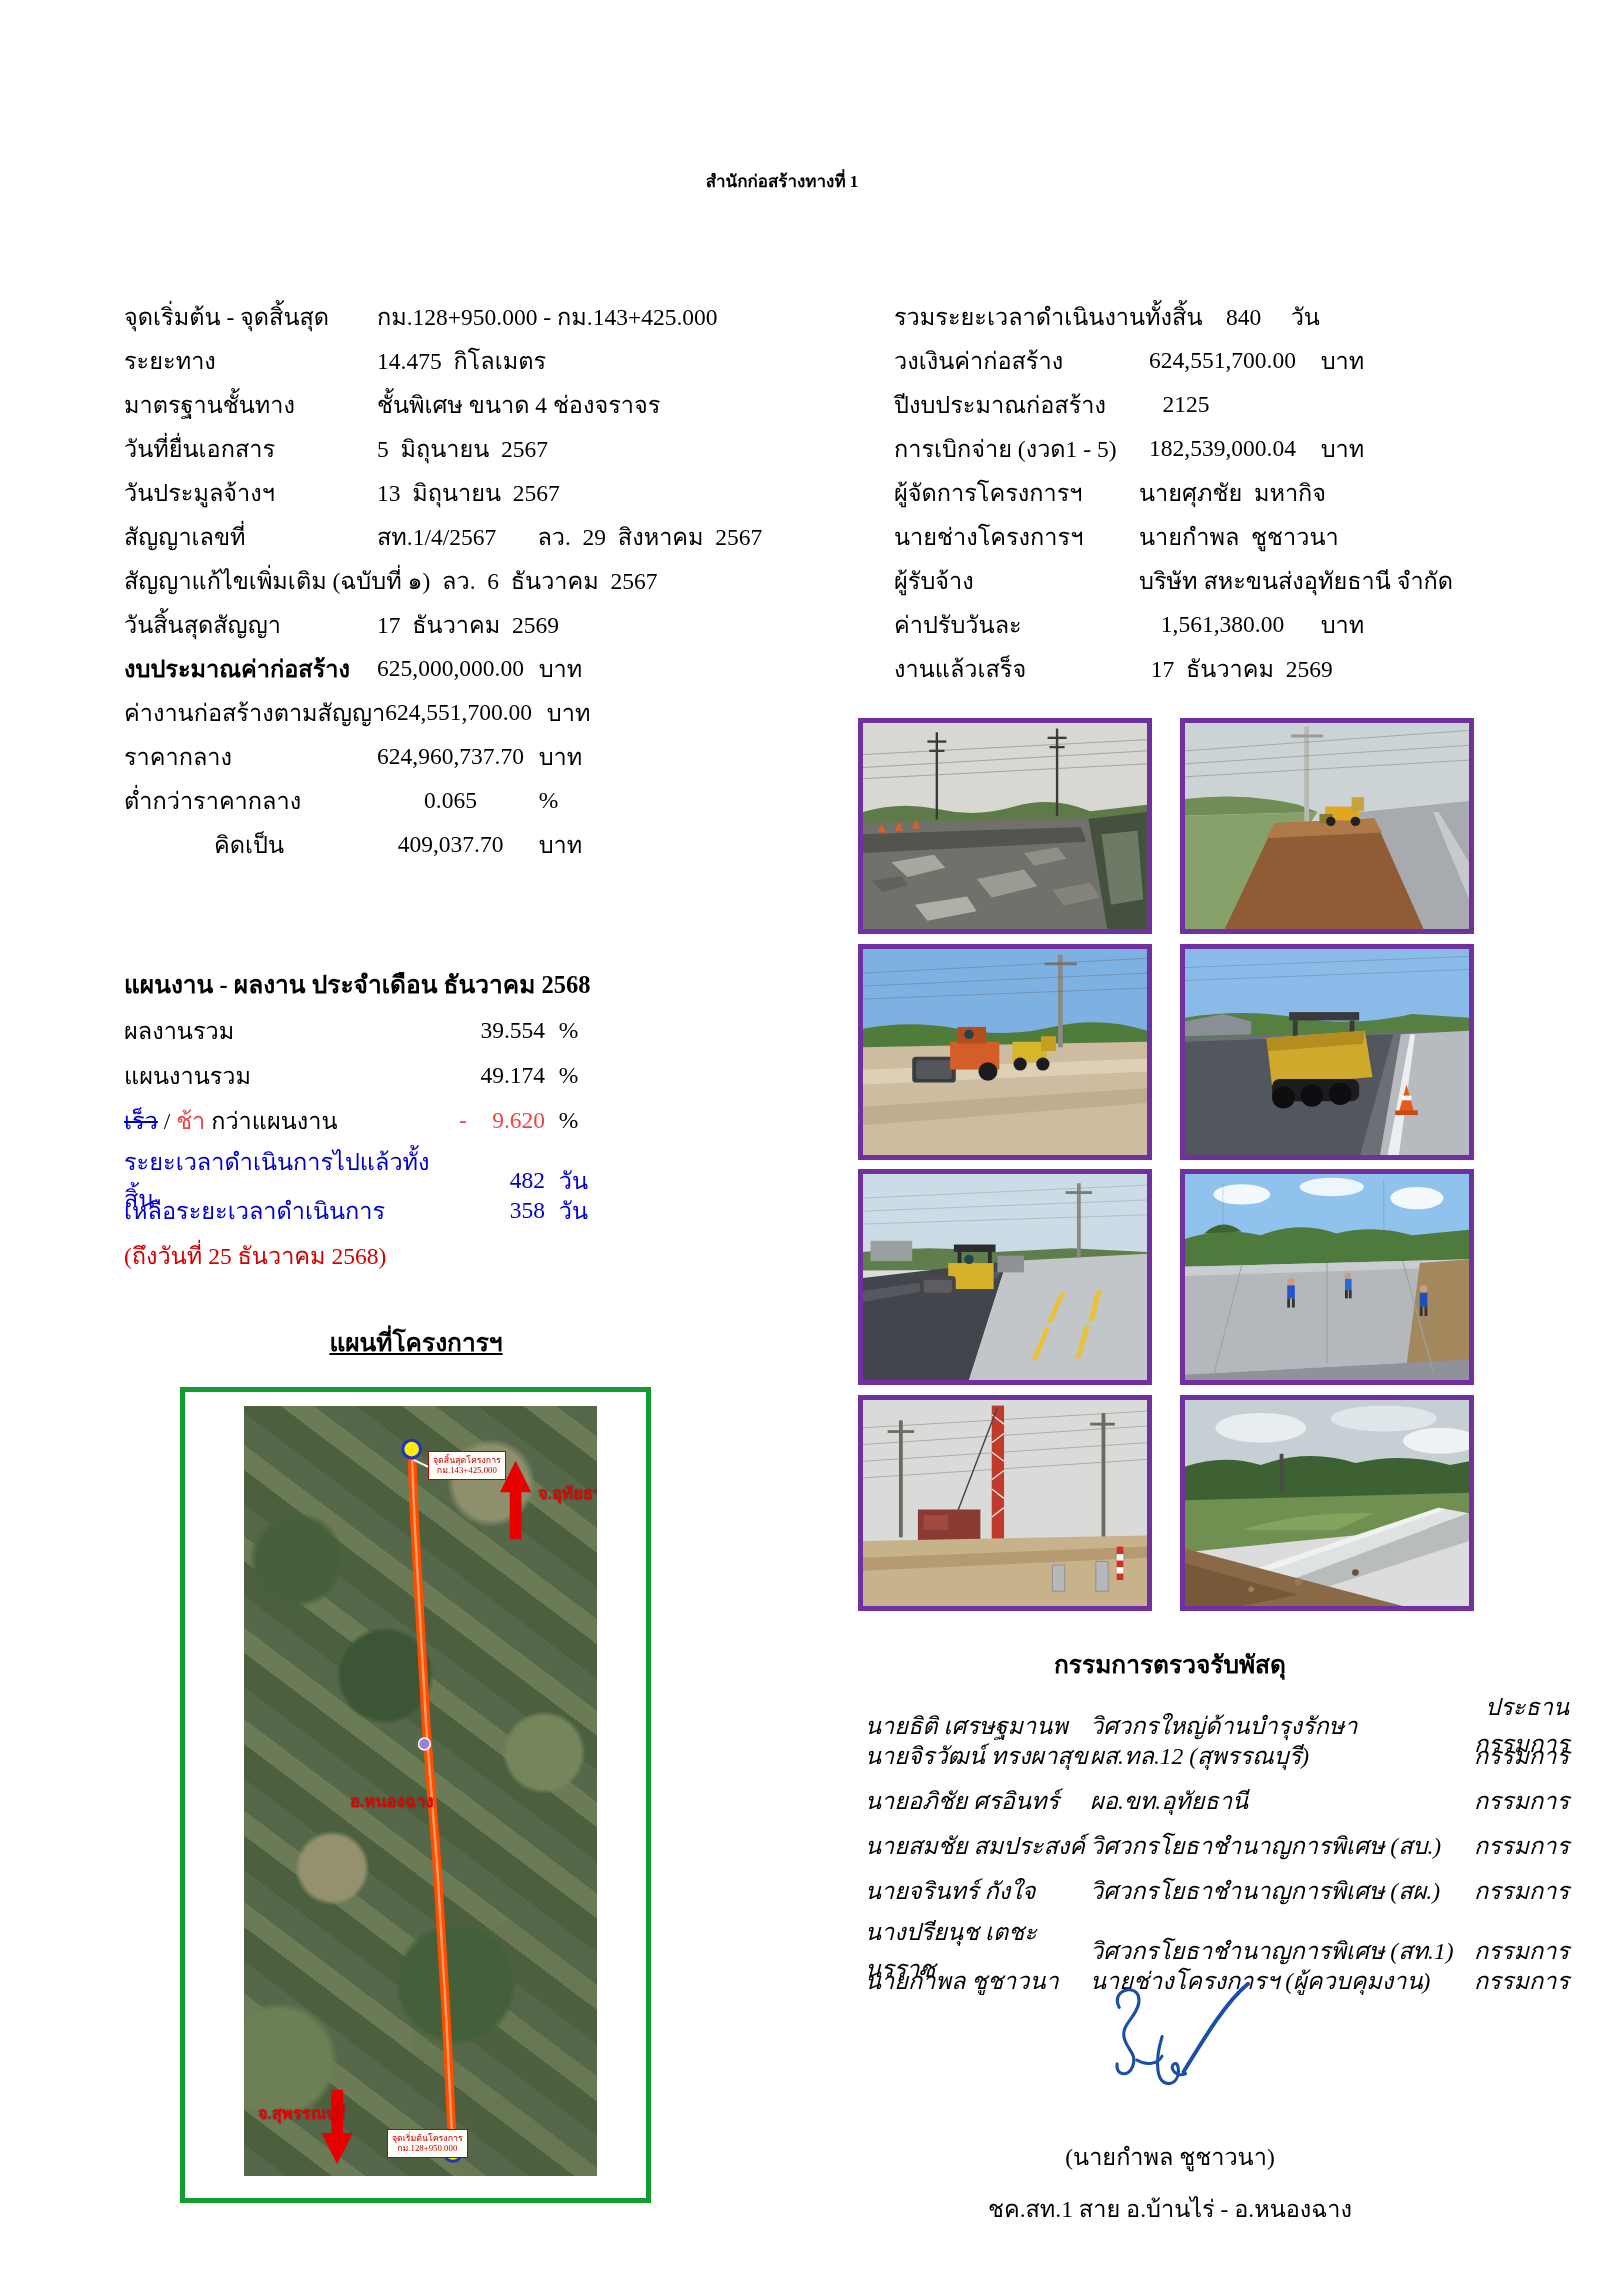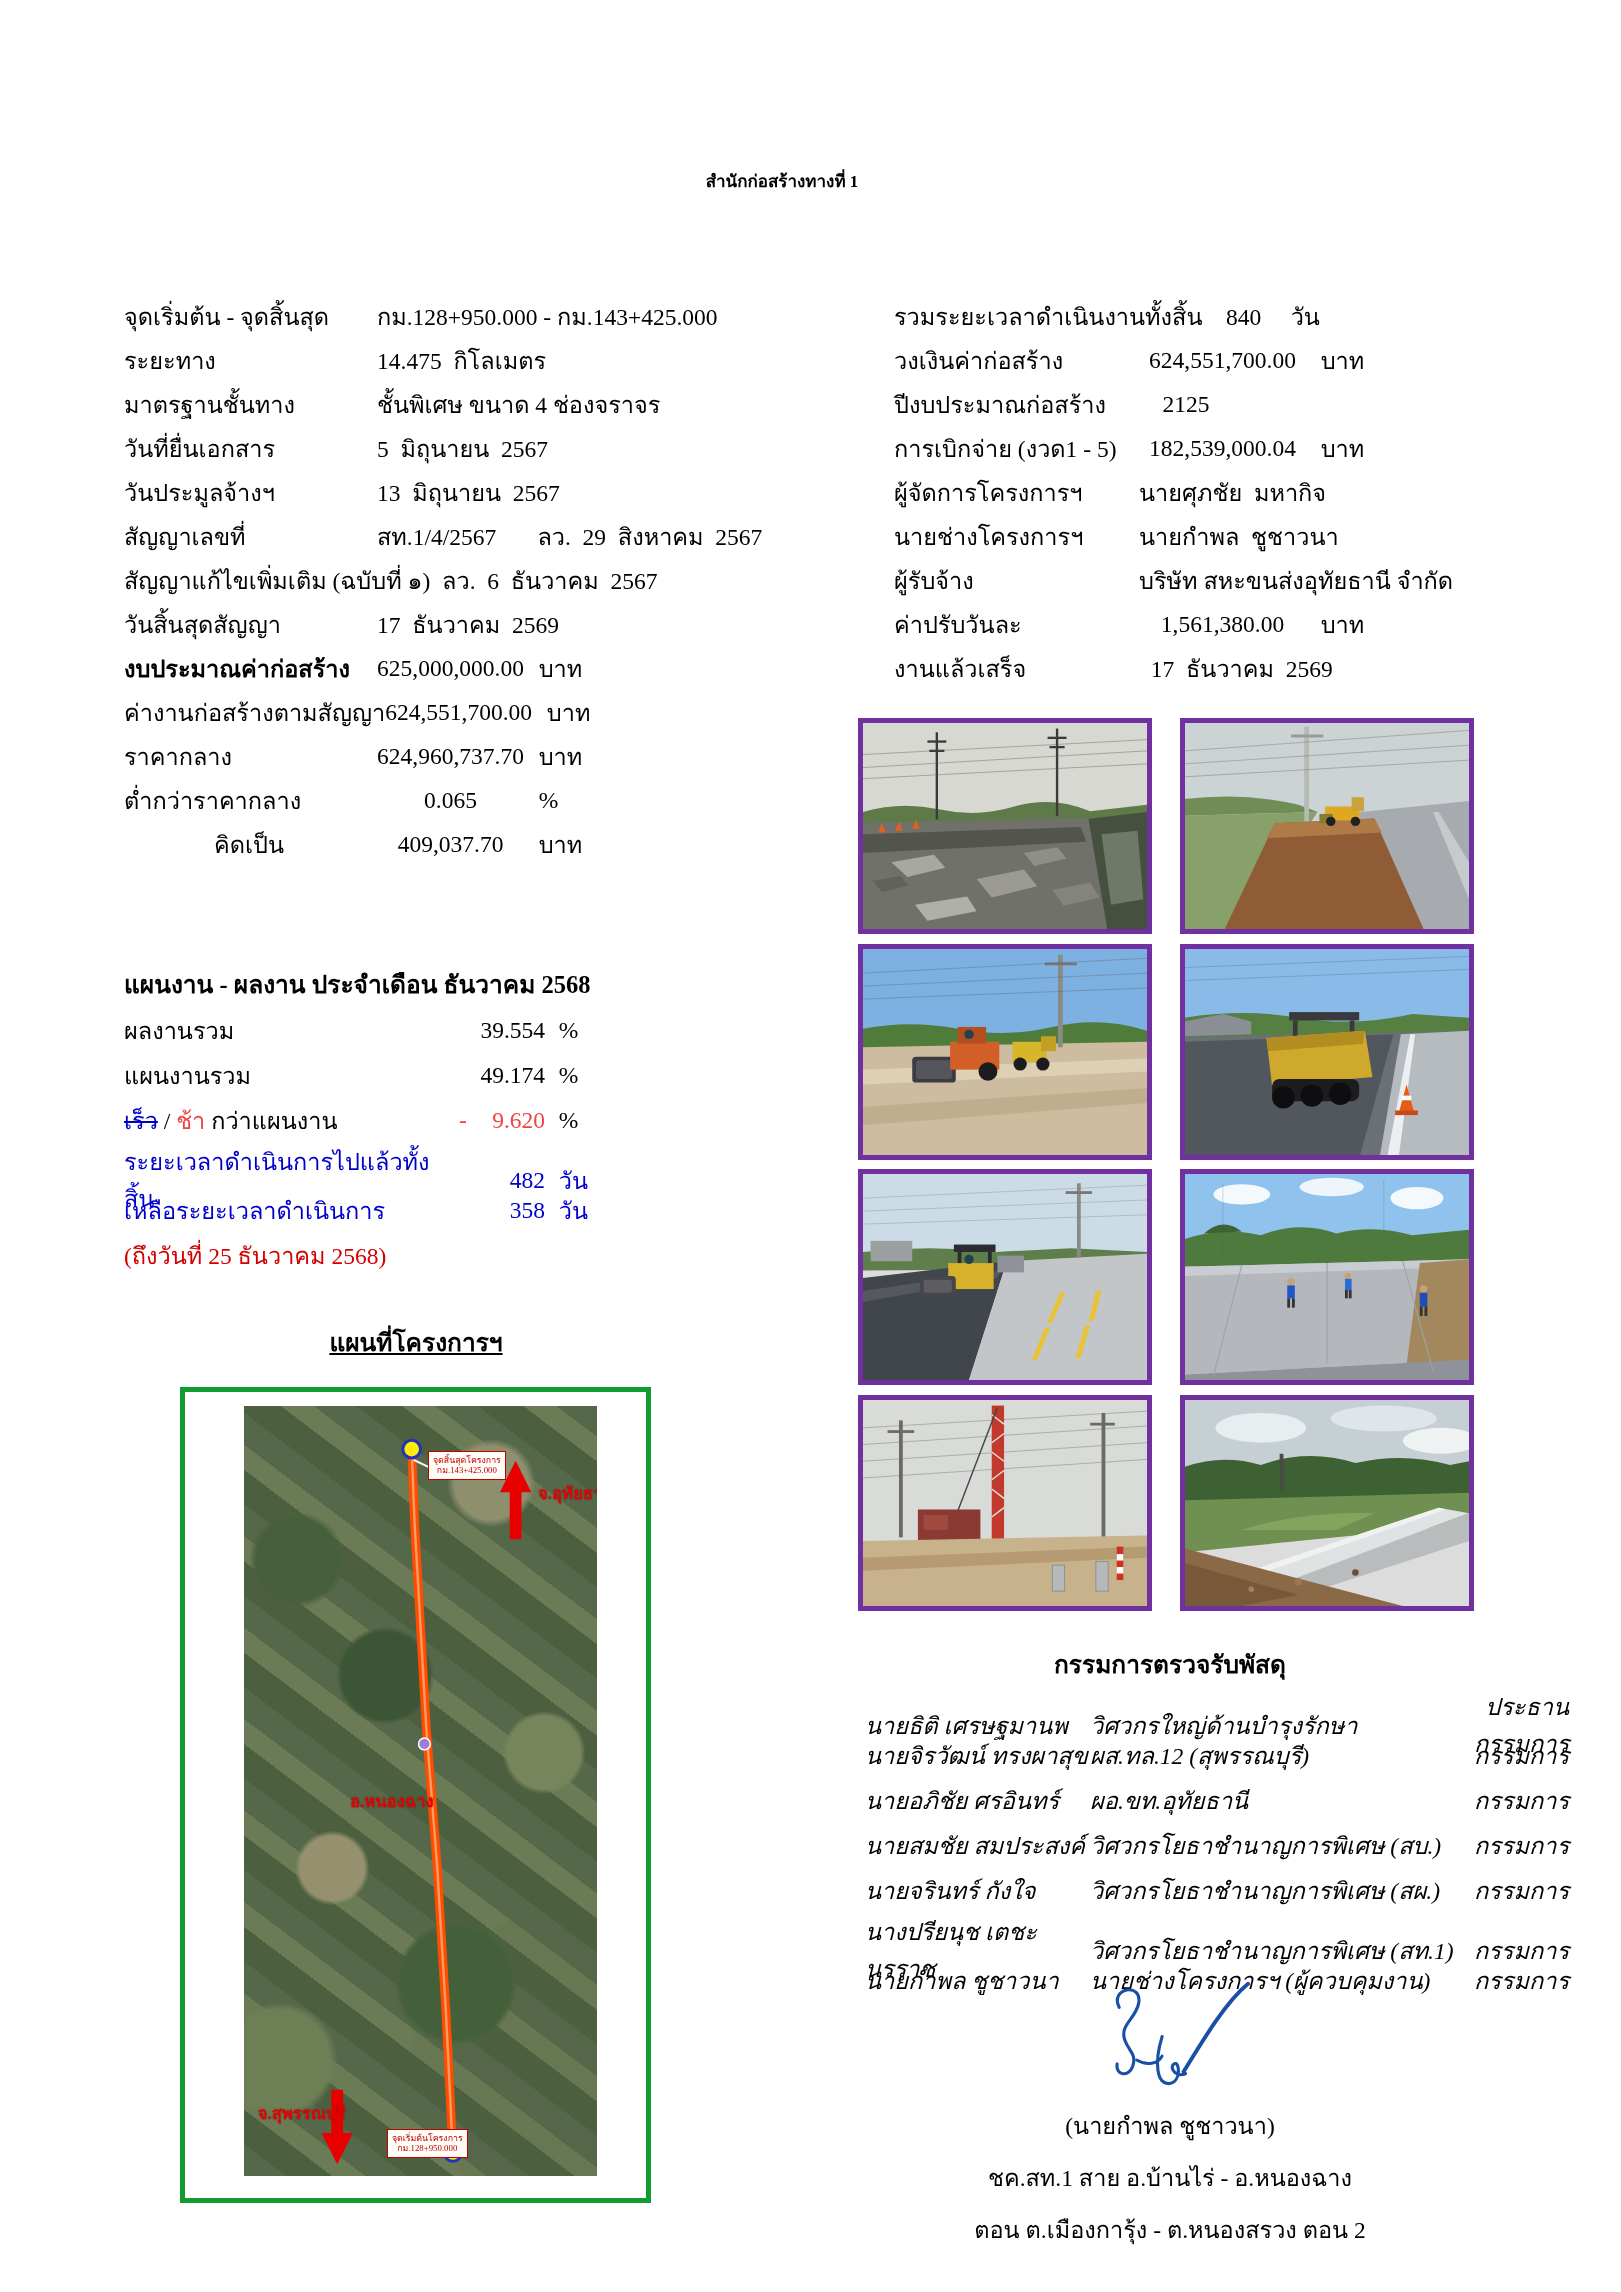--- a/index.html
+++ b/index.html
@@ -63,21 +63,21 @@
   .photo{position:absolute;width:284px;height:206px;border:5.9px solid #7030a0;background:#dcdcdc;}
   .photo svg{display:block;width:100%;height:100%;}
   
   .committee-head{position:absolute;left:865px;top:1645px;width:610px;text-align:center;
                   font-size:24.5px;font-weight:bold;}
   .committee-rows{position:absolute;left:865px;top:1688px;width:610px;font-size:23.5px;}
   .c-row{display:grid;grid-template-columns:225px 384px 1fr;align-items:center;height:45px;font-style:italic;}
   .c-role{text-align:right;}
   
   .signature-svg{position:absolute;left:1068px;top:1978px;width:196px;height:125px;}
-  .sig-line{position:absolute;left:865px;width:610px;text-align:center;font-size:23.5px;}
+  .sig-line{position:absolute;left:865px;width:610px;text-align:center;font-size:23.5px;margin-top:31px;}
   .sig-name{top:2107px;}
   .sig-org1{top:2159px;}
   .sig-org2{top:2211px;}
 </style>
 </head>
 <body>
 
 <div class="page">
 
   <div class="doc-title">สำนักก่อสร้างทางที่ 1</div>
@@ -496,16 +496,15 @@
 
   <svg class="signature-svg" viewBox="0 0 200 128">
     <path d="M52,30 c-10,-20 24,-26 20,-4 c-3,16 -20,22 -14,38 c4,11 12,14 8,26 c-4,12 -18,10 -16,-2" fill="none" stroke="#1a4fa8" stroke-width="3.2" stroke-linecap="round"></path>
     <path d="M70,84 c10,6 22,4 26,-4" fill="none" stroke="#1a4fa8" stroke-width="3" stroke-linecap="round"></path>
     <path d="M96,60 c-8,26 -6,50 8,48 c12,-2 10,-24 4,-20 c-5,4 2,14 12,10" fill="none" stroke="#1a4fa8" stroke-width="3.2" stroke-linecap="round"></path>
     <path d="M118,96 C140,60 162,24 184,6" fill="none" stroke="#1a4fa8" stroke-width="4" stroke-linecap="round"></path>
   </svg>
 
   <div class="sig-line sig-name">(นายกำพล  ชูชาวนา)</div>
   <div class="sig-line sig-org1">ชค.สท.1 สาย อ.บ้านไร่ - อ.หนองฉาง</div>
-  <div class="sig-line sig-org2">ตอน ต.เมืองการุ้ง - ต.หนองสรวง ตอน 2</div>
 
 </div>
 
 
 </body></html>

